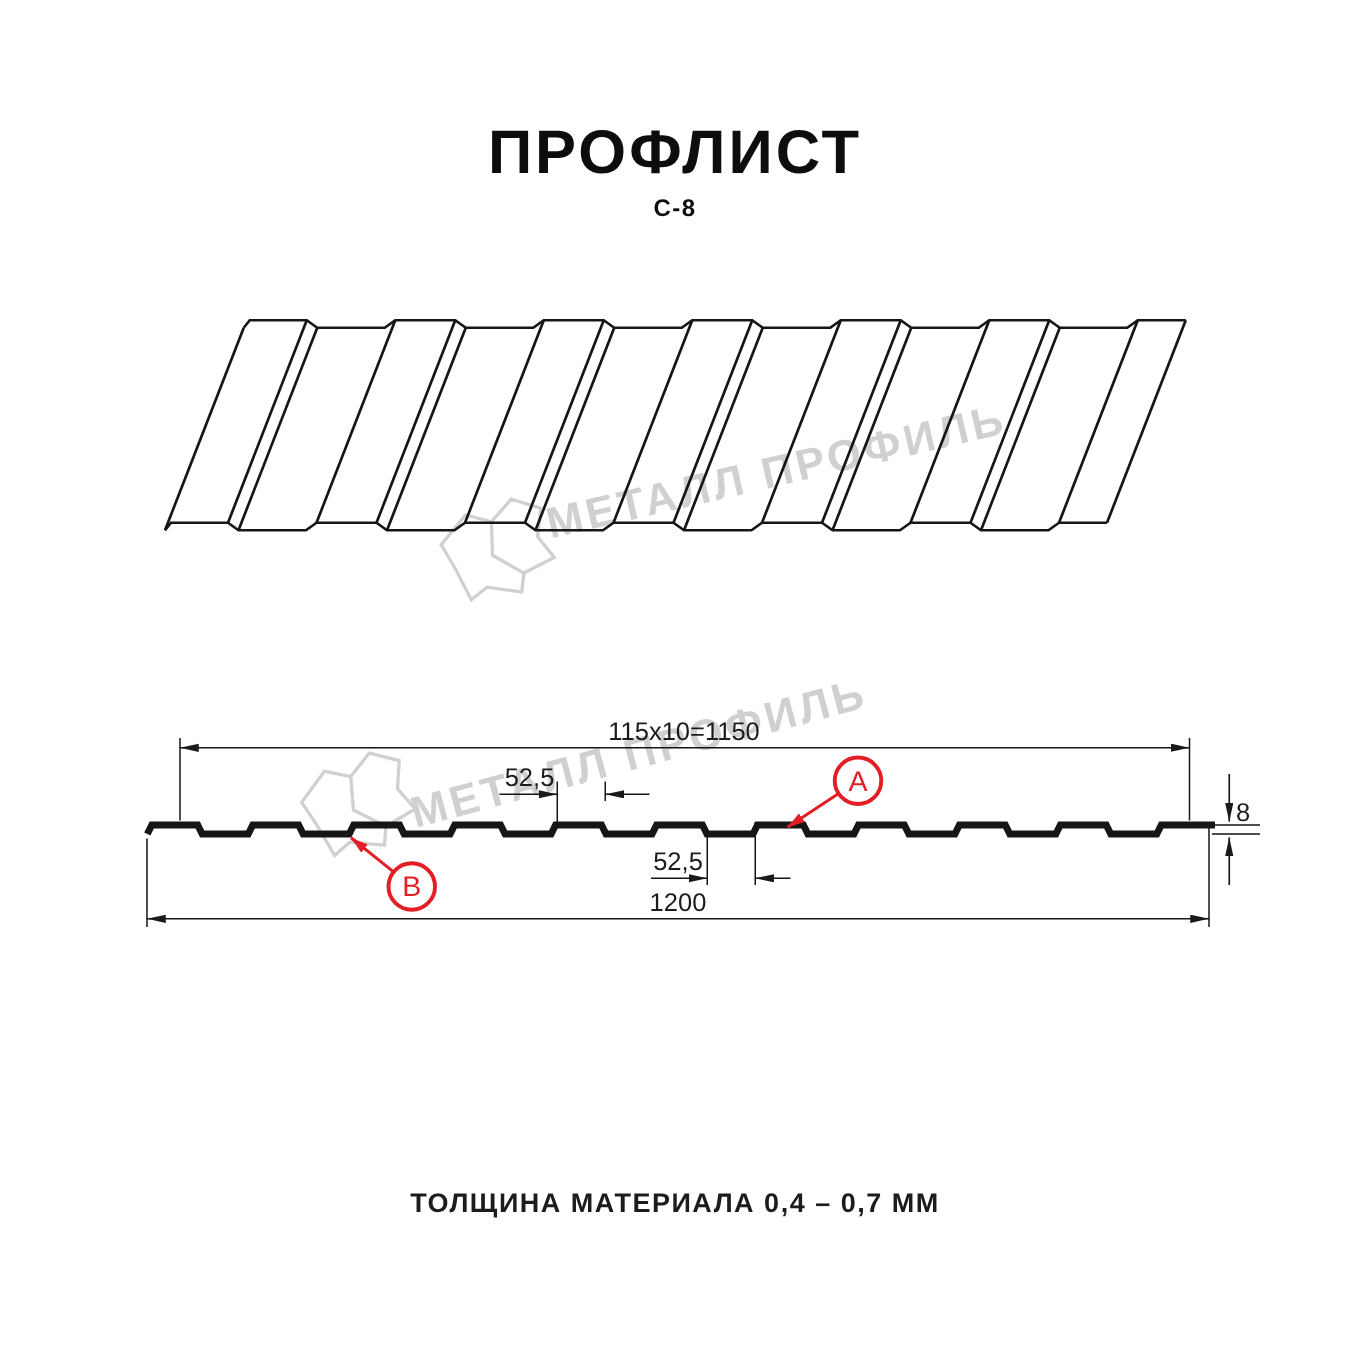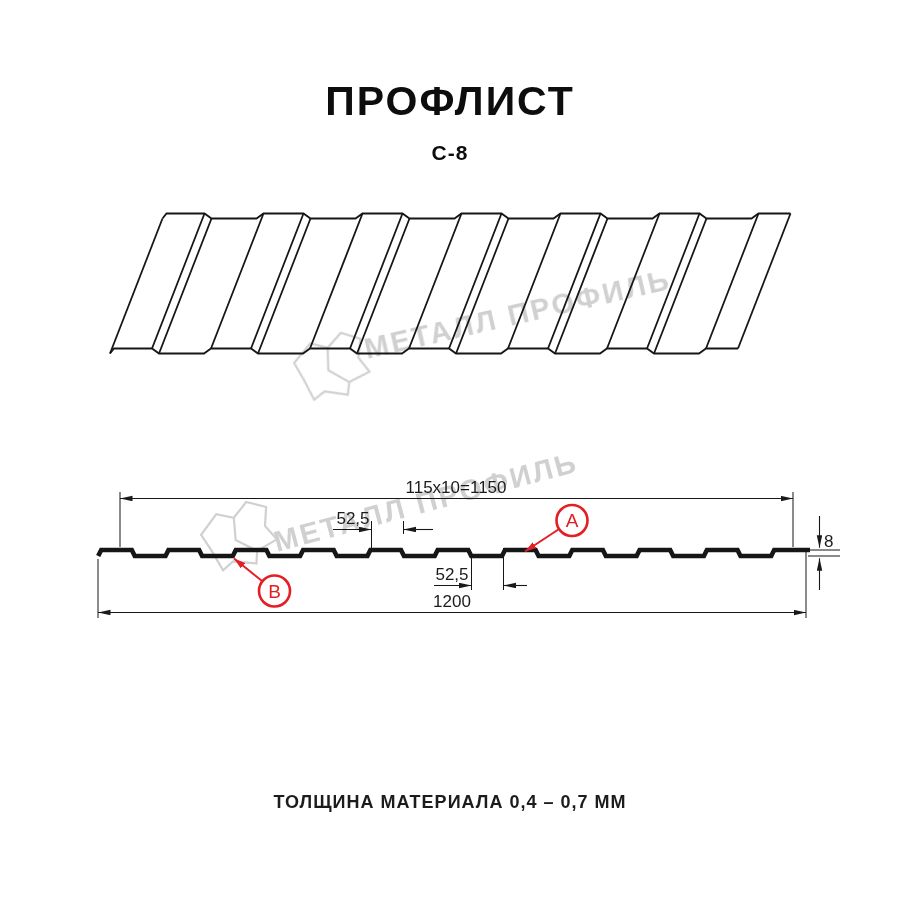--- a/index.html
+++ b/index.html
@@ -1,20 +1,20 @@
 <!DOCTYPE html>
 <html><head>
 <meta charset="utf-8">
 <style>
   html,body{margin:0;padding:0;background:#fff;}
   .page{position:relative;width:900px;height:900px;background:#ffffff;overflow:hidden;
         font-family:"Liberation Sans",sans-serif;}
   .abs-text{position:absolute;left:0;right:0;text-align:center;color:#0d0d0d;}
   .title{top:78px;font-size:41px;font-weight:bold;letter-spacing:2px;}
-  .subtitle{top:141px;font-size:21px;font-weight:bold;letter-spacing:1px;}
+  .subtitle{top:131px;font-size:16px;font-weight:bold;letter-spacing:1px;}
   .footer{top:792px;font-size:18px;font-weight:bold;letter-spacing:1px;color:#1c1c1c;}
   svg.drawing{position:absolute;left:0;top:0;}
   .ink{stroke:#161616;fill:none;}
   .thin{stroke-width:1.1;}
   .dim-text{font-family:"Liberation Sans",sans-serif;font-size:17px;fill:#1b1b1b;}
   .wm-text{font-family:"Liberation Sans",sans-serif;font-weight:bold;font-size:29px;
            fill:#c8c8c8;letter-spacing:2.5px;}
   .red-text{font-family:"Liberation Sans",sans-serif;font-size:19px;fill:#e31e24;}
 </style>
 </head>

